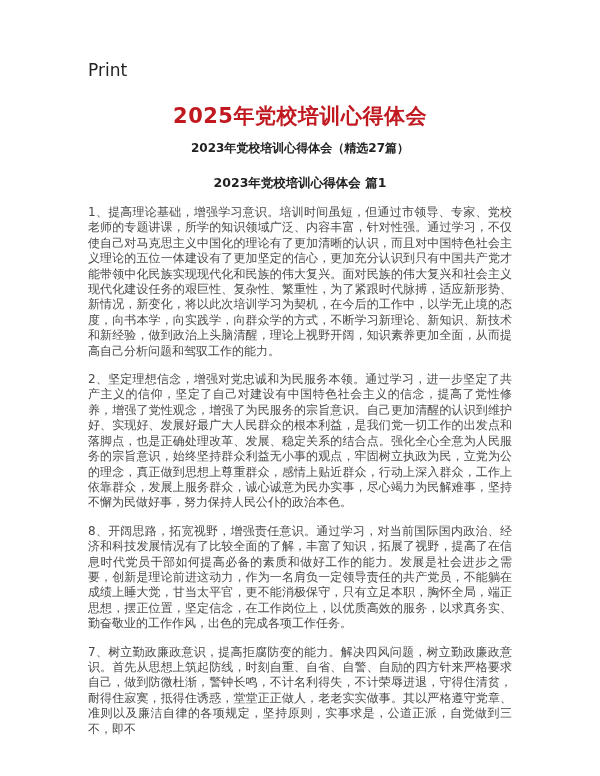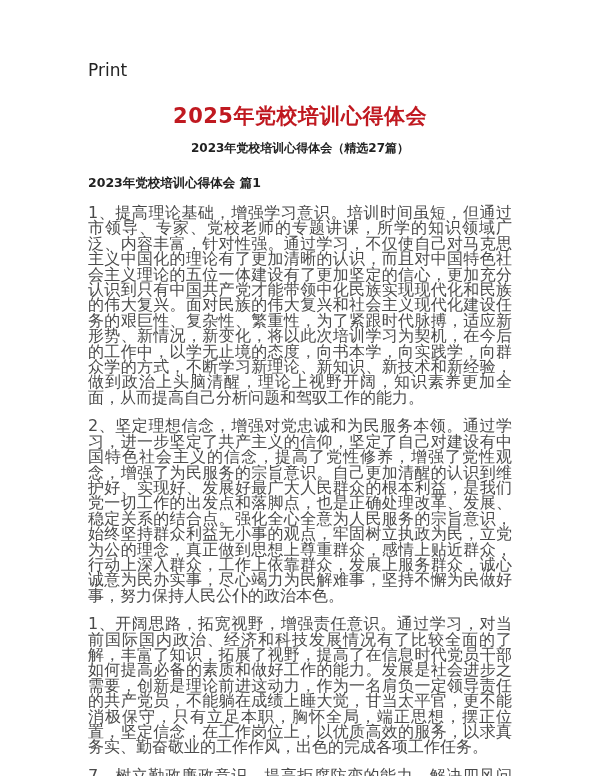--- a/index.html
+++ b/index.html
@@ -39,25 +39,25 @@
     font-size: 12px;
     font-weight: bold;
     text-align: center;
     color: #222222;
     margin: 0 0 18px 0;
   }
   .section-heading {
     font-size: 12.5px;
     font-weight: bold;
     color: #222222;
-    text-align: left;
+    text-align: center;
     margin: 8px 0 13px 0;
   }
   .paragraph {
-    font-size: 16px;
+    font-size: 12px;
     line-height: 15.4px;
     color: #4a4a4a;
     text-align: justify;
     margin: 0 0 13px 0;
     word-break: break-all;
   }
 </style>
 </head>
 <body>
 
@@ -68,17 +68,17 @@
   <h1 class="doc-title" style="color: rgb(192, 25, 32);">2025年党校培训心得体会</h1>
 
   <h2 class="doc-subtitle">2023年党校培训心得体会（精选27篇）</h2>
 
   <h3 class="section-heading">2023年党校培训心得体会 篇1</h3>
 
   <p class="paragraph">1、提高理论基础，增强学习意识。培训时间虽短，但通过市领导、专家、党校老师的专题讲课，所学的知识领域广泛、内容丰富，针对性强。通过学习，不仅使自己对马克思主义中国化的理论有了更加清晰的认识，而且对中国特色社会主义理论的五位一体建设有了更加坚定的信心，更加充分认识到只有中国共产党才能带领中化民族实现现代化和民族的伟大复兴。面对民族的伟大复兴和社会主义现代化建设任务的艰巨性、复杂性、繁重性，为了紧跟时代脉搏，适应新形势、新情况，新变化，将以此次培训学习为契机，在今后的工作中，以学无止境的态度，向书本学，向实践学，向群众学的方式，不断学习新理论、新知识、新技术和新经验，做到政治上头脑清醒，理论上视野开阔，知识素养更加全面，从而提高自己分析问题和驾驭工作的能力。</p>
 
   <p class="paragraph">2、坚定理想信念，增强对党忠诚和为民服务本领。通过学习，进一步坚定了共产主义的信仰，坚定了自己对建设有中国特色社会主义的信念，提高了党性修养，增强了党性观念，增强了为民服务的宗旨意识。自己更加清醒的认识到维护好、实现好、发展好最广大人民群众的根本利益，是我们党一切工作的出发点和落脚点，也是正确处理改革、发展、稳定关系的结合点。强化全心全意为人民服务的宗旨意识，始终坚持群众利益无小事的观点，牢固树立执政为民，立党为公的理念，真正做到思想上尊重群众，感情上贴近群众，行动上深入群众，工作上依靠群众，发展上服务群众，诚心诚意为民办实事，尽心竭力为民解难事，坚持不懈为民做好事，努力保持人民公仆的政治本色。</p>
 
-  <p class="paragraph">1、开阔思路，拓宽视野，增强责任意识。通过学习，对当前国际国内政治、经济和科技发展情况有了比较全面的了解，丰富了知识，拓展了视野，提高了在信息时代党员干部如何提高必备的素质和做好工作的能力。发展是社会进步之需要，创新是理论前进这动力，作为一名肩负一定领导责任的共产党员，不能躺在成绩上睡大觉，甘当太平官，更不能消极保守，只有立足本职，胸怀全局，端正思想，摆正位置，坚定信念，在工作岗位上，以优质高效的服务，以求真务实、勤奋敬业的工作作风，出色的完成各项工作任务。</p>
+  <p class="paragraph">8、开阔思路，拓宽视野，增强责任意识。通过学习，对当前国际国内政治、经济和科技发展情况有了比较全面的了解，丰富了知识，拓展了视野，提高了在信息时代党员干部如何提高必备的素质和做好工作的能力。发展是社会进步之需要，创新是理论前进这动力，作为一名肩负一定领导责任的共产党员，不能躺在成绩上睡大觉，甘当太平官，更不能消极保守，只有立足本职，胸怀全局，端正思想，摆正位置，坚定信念，在工作岗位上，以优质高效的服务，以求真务实、勤奋敬业的工作作风，出色的完成各项工作任务。</p>
 
   <p class="paragraph">7、树立勤政廉政意识，提高拒腐防变的能力。解决四风问题，树立勤政廉政意识。首先从思想上筑起防线，时刻自重、自省、自警、自励的四方针来严格要求自己，做到防微杜渐，警钟长鸣，不计名利得失，不计荣辱进退，守得住清贫，耐得住寂寞，抵得住诱惑，堂堂正正做人，老老实实做事。其以严格遵守党章、准则以及廉洁自律的各项规定，坚持原则，实事求是，公道正派，自觉做到三不，即不</p>
 
 </div>
 
 </body></html>

